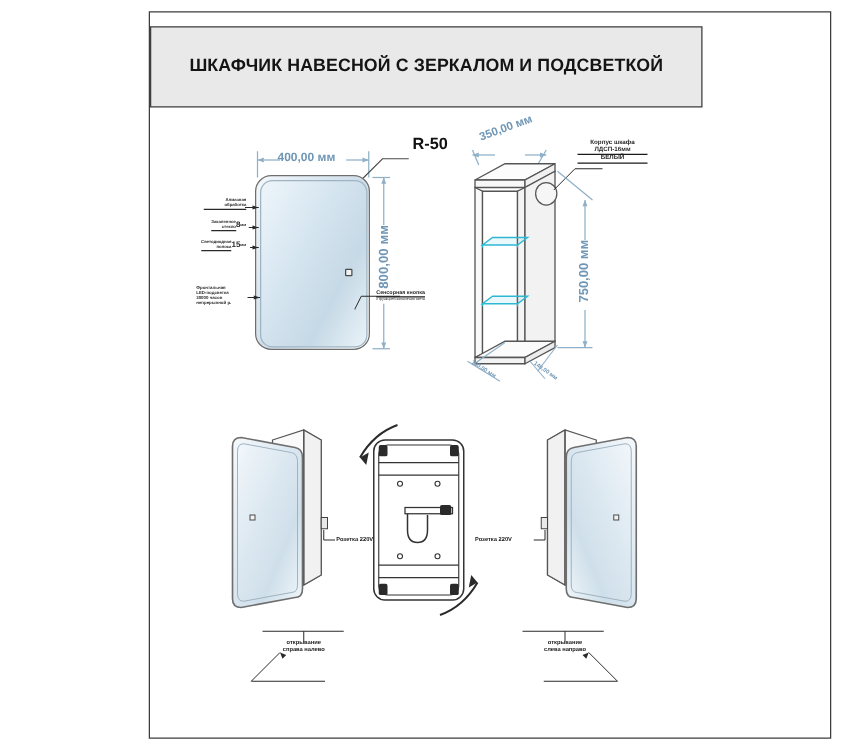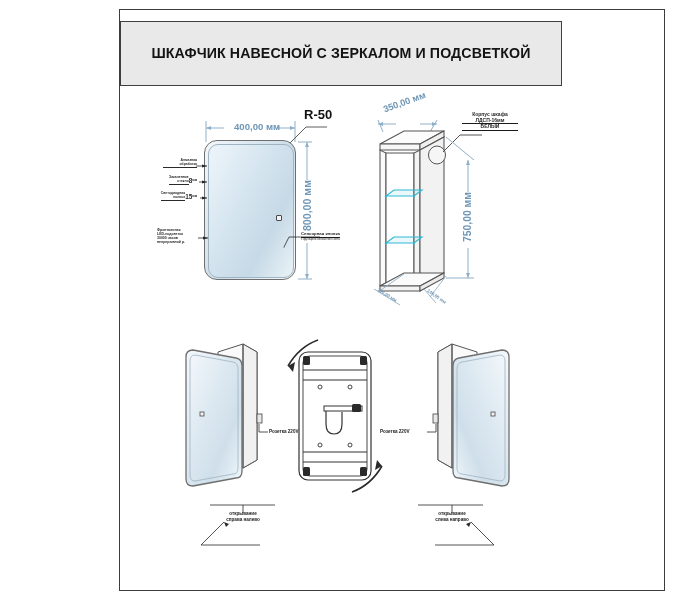--- a/index.html
+++ b/index.html
@@ -75,26 +75,26 @@
       <line x1="206" y1="121" x2="206" y2="142"></line>
       <line x1="295" y1="121" x2="295" y2="142"></line>
       <line x1="206" y1="128" x2="224" y2="128"></line>
       <line x1="277" y1="128" x2="295" y2="128"></line>
     </g>
     <g fill="#8fb0c8">
       <polygon points="206,128 211,126 211,130"></polygon>
       <polygon points="295,128 290,126 290,130"></polygon>
     </g>
   </svg>
-  <div class="dim" style="left:234px;top:121px;font-size:9.6px;">400,00 мм</div>
+  <div class="dim" style="left:222px;top:121px;font-size:9.6px;">400,00 мм</div>
 
   <svg width="675" height="600">
     <polyline points="290,143 306,127 327,127" stroke="#4a4a4a" stroke-width="0.9" fill="none"></polyline>
   </svg>
-  <div class="lbl" style="left:304px;top:107px;font-size:13px;font-weight:bold;color:#111;">R-50</div>
+  <div class="lbl" style="left:330px;top:107px;font-size:13px;font-weight:bold;color:#111;">R-50</div>
 
   <div id="mirror-wrap">
     <div id="mirror-door">
       <div id="mirror-inner"></div>
       <div class="sensor-dot" style="left:71px;top:74px;"></div>
     </div>
   </div>
 
   <svg width="675" height="600">
     <g stroke="#8fb0c8" stroke-width="1" fill="none">

